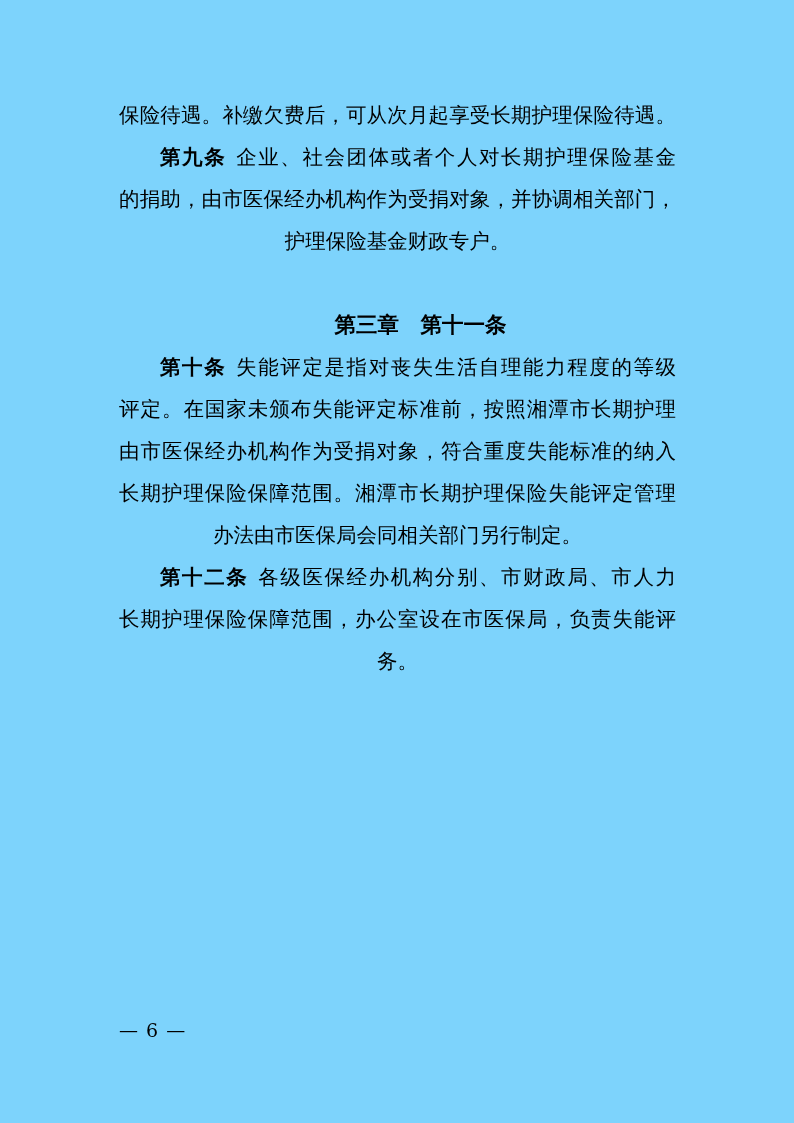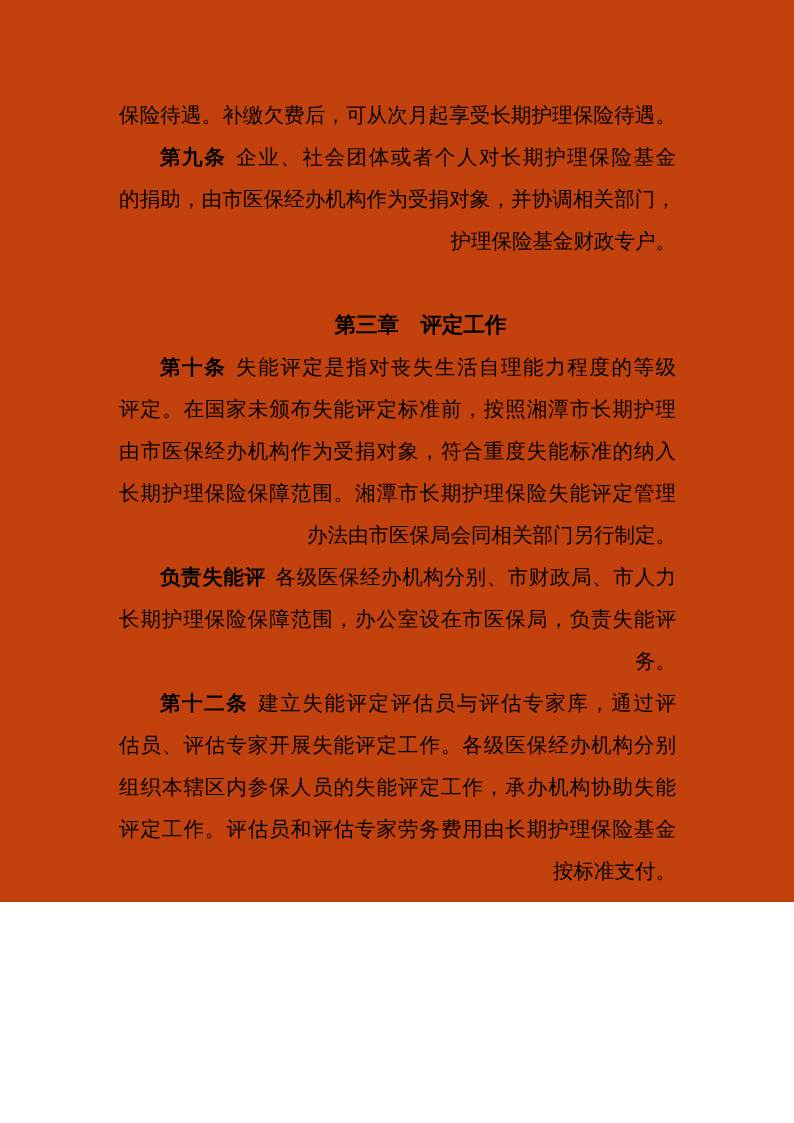--- a/index.html
+++ b/index.html
@@ -3,38 +3,38 @@
 <meta charset="utf-8">
 <style>
   html, body {
     margin: 0;
     padding: 0;
     background: #ffffff;
   }
   .page {
     position: relative;
     width: 794px;
-    height: 902px;
-    background: #c2410c;
+    height: 1123px;
+    background: #7dd3fc;
     color: #000000;
     font-family: "DejaVu Serif", "Liberation Serif", serif;
     overflow: hidden;
   }
   .body-text {
     position: absolute;
     left: 119px;
     top: 94px;
     width: 557px;
     font-size: 20.5px;
   }
   .paragraph { margin: 0; }
   .line {
     height: 42px;
     line-height: 42px;
-    text-align: right;
+    text-align: center;
   }
   .line.fill {
     text-align: justify;
     text-align-last: justify;
     text-justify: inter-character;
   }
   .line.indented {
     padding-left: 41px;
   }
   .prefix {
@@ -67,35 +67,28 @@
 <div class="page">
   <div class="body-text" id="document-body">
       <div class="paragraph">
         <div class="line fill">保险待遇。补缴欠费后，可从次月起享受长期护理保险待遇。</div>
       </div>
       <div class="paragraph">
         <div class="line fill indented"><b class="prefix">第九条</b><span>企业、社会团体或者个人对长期护理保险基金</span></div>
         <div class="line fill">的捐助，由市医保经办机构作为受捐对象，并协调相关部门，</div>
         <div class="line">护理保险基金财政专户。</div>
       </div>
-      <div class="chapter">第三章　评定工作</div>
+      <div class="chapter">第三章　第十一条</div>
       <div class="paragraph">
         <div class="line fill indented"><b class="prefix">第十条</b><span>失能评定是指对丧失生活自理能力程度的等级</span></div>
         <div class="line fill">评定。在国家未颁布失能评定标准前，按照湘潭市长期护理</div>
         <div class="line fill">由市医保经办机构作为受捐对象，符合重度失能标准的纳入</div>
         <div class="line fill">长期护理保险保障范围。湘潭市长期护理保险失能评定管理</div>
         <div class="line">办法由市医保局会同相关部门另行制定。</div>
       </div>
       <div class="paragraph">
-        <div class="line fill indented"><b class="prefix">负责失能评</b><span>各级医保经办机构分别、市财政局、市人力</span></div>
+        <div class="line fill indented"><b class="prefix">第十二条</b><span>各级医保经办机构分别、市财政局、市人力</span></div>
         <div class="line fill">长期护理保险保障范围，办公室设在市医保局，负责失能评</div>
         <div class="line">务。</div>
-      </div>
-      <div class="paragraph">
-        <div class="line fill indented"><b class="prefix">第十二条</b><span>建立失能评定评估员与评估专家库，通过评</span></div>
-        <div class="line fill">估员、评估专家开展失能评定工作。各级医保经办机构分别</div>
-        <div class="line fill">组织本辖区内参保人员的失能评定工作，承办机构协助失能</div>
-        <div class="line fill">评定工作。评估员和评估专家劳务费用由长期护理保险基金</div>
-        <div class="line">按标准支付。</div>
       </div>
     </div>
   <div class="footer">— 6 —</div>
 </div>
 
 </body></html>

